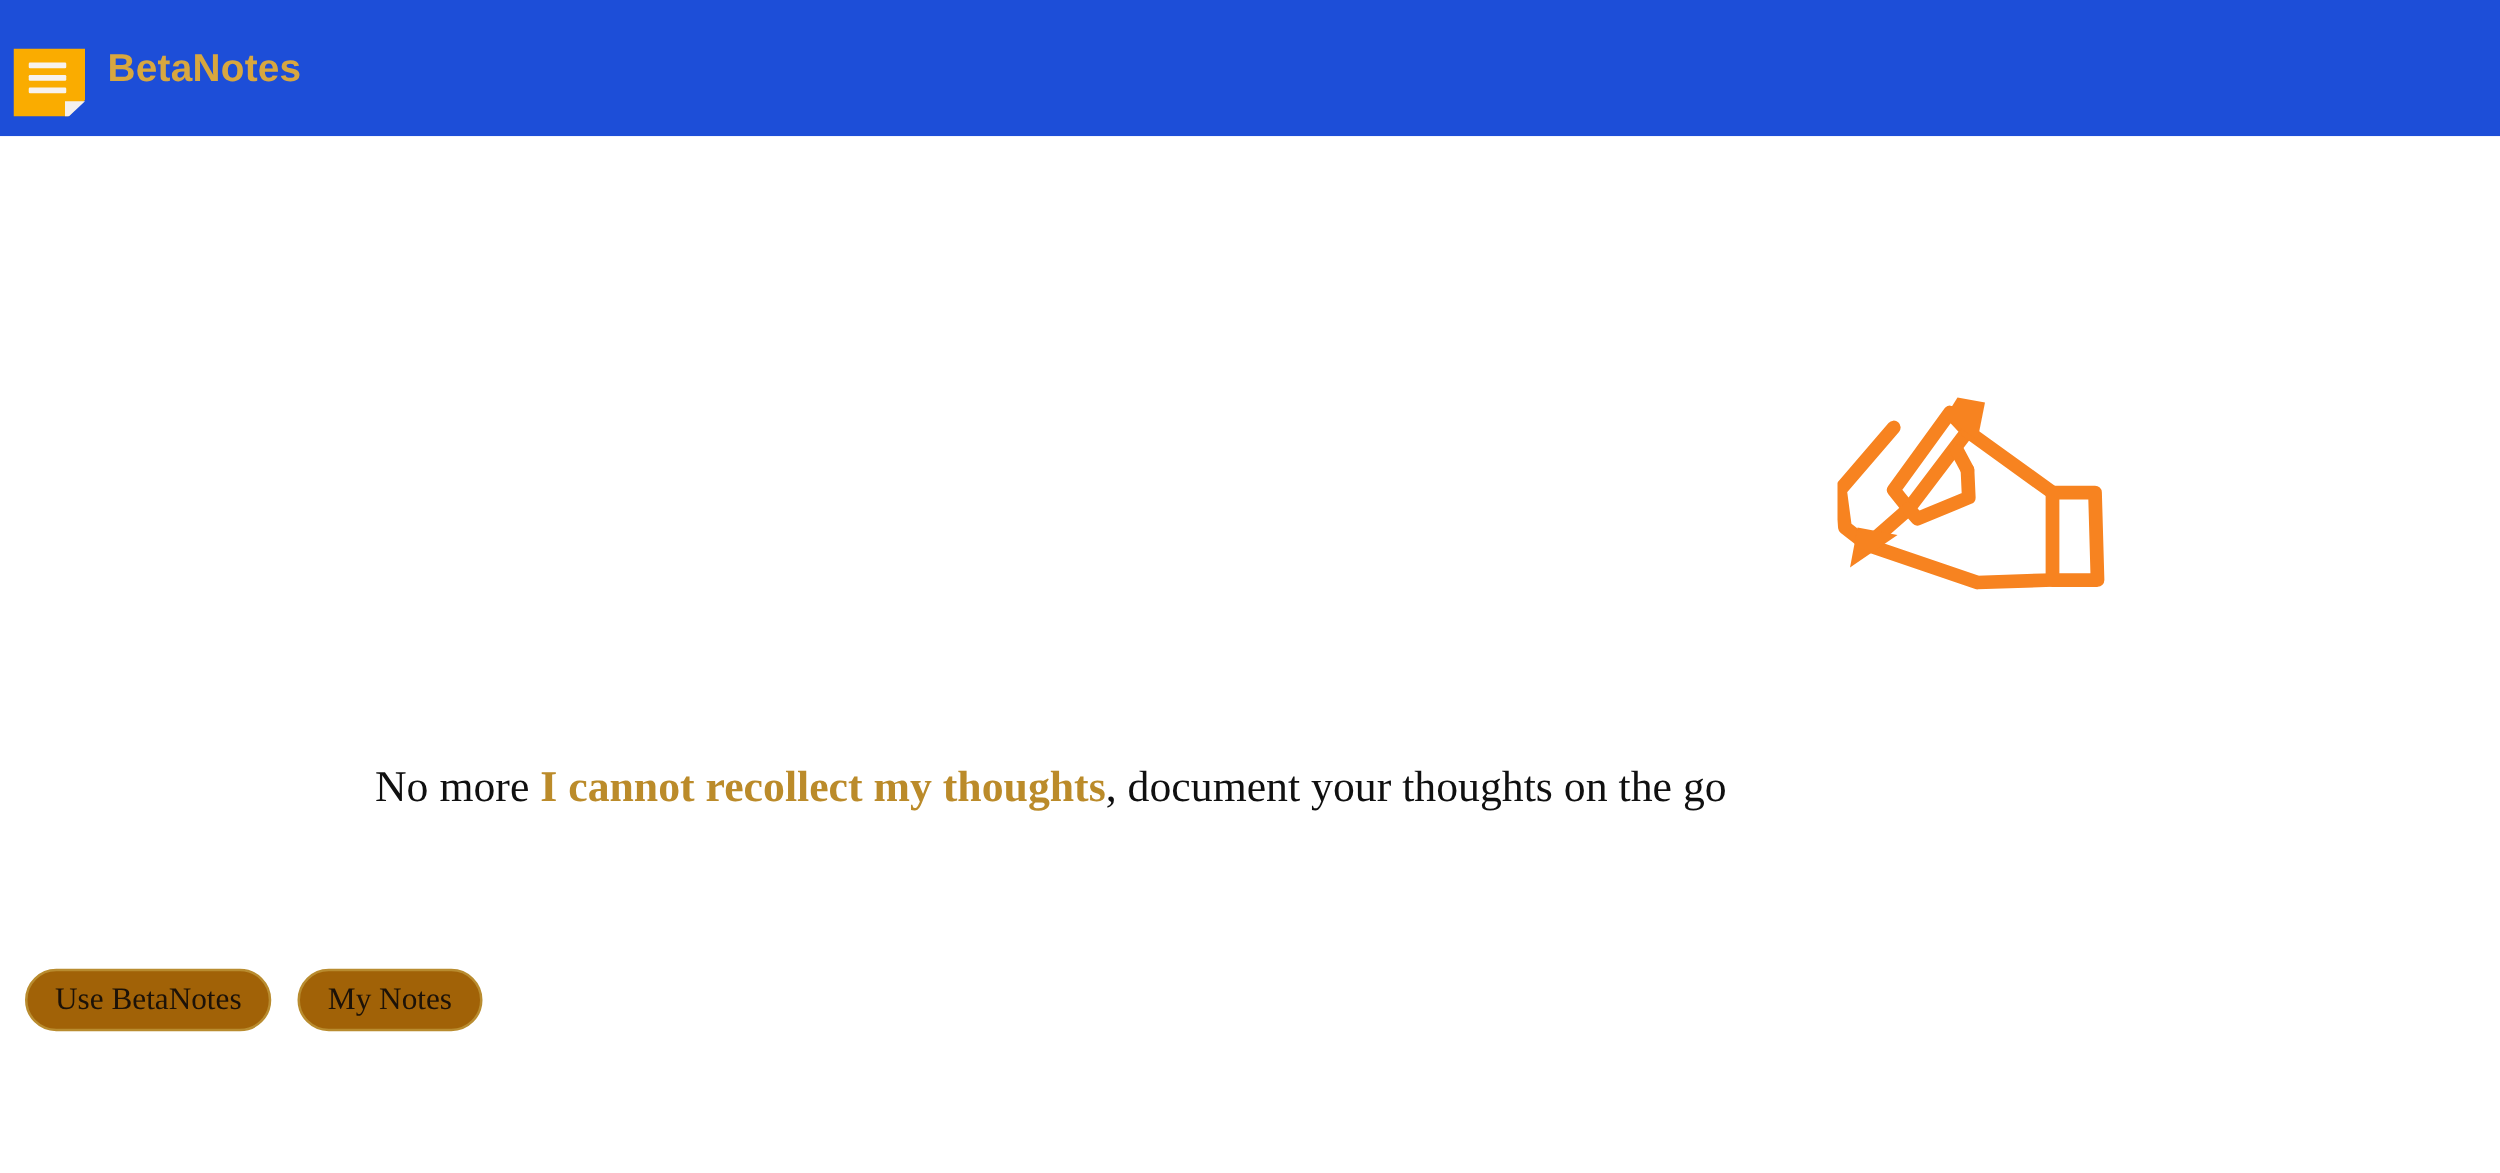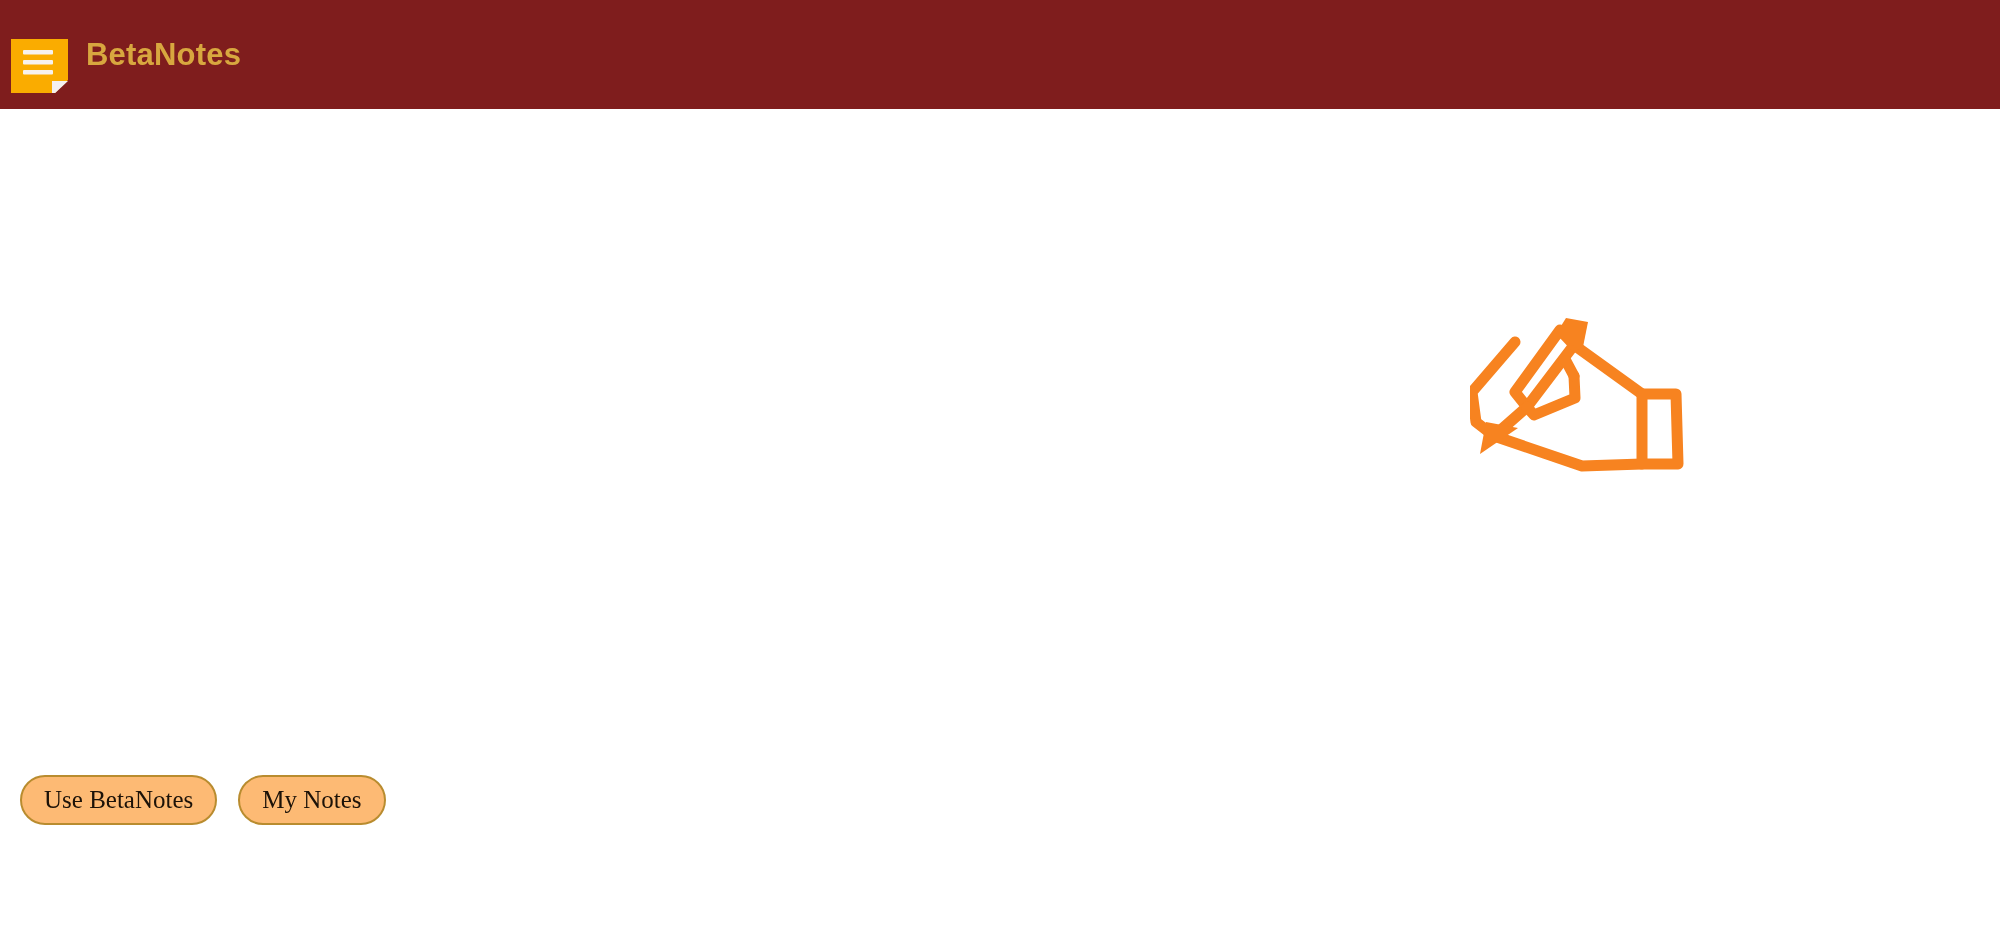--- a/index.html
+++ b/index.html
@@ -14,21 +14,21 @@
     font-family: "Liberation Sans", sans-serif;
   }
 
   
   .site-header {
     position: absolute;
     top: 0;
     left: 0;
     width: 2000px;
     height: 109px;
-    background: #7f1d1d;
+    background: #1d4ed8;
     display: flex;
     align-items: center;
   }
   .brand-link {
     display: flex;
     align-items: center;
     text-decoration: none;
     margin-left: 6px;
     cursor: pointer;
   }
@@ -105,21 +105,21 @@
   .hero-actions {
     position: absolute;
     left: 20px;
     top: 666px;
     display: flex;
     align-items: center;
     gap: 21px;
   }
   .pill-button {
     appearance: none;
-    background: #fdba74;
+    background: #a16207;
     border: 2px solid #b98c2f;
     border-radius: 26px;
     padding: 9px 22px;
     font-family: "Liberation Serif", "DejaVu Serif", serif;
     font-size: 25px;
     line-height: 1.1;
     color: #1c1208;
     cursor: pointer;
     white-space: nowrap;
   }
@@ -163,19 +163,22 @@
         <path d="M172 80 L206 80 L208 150 L172 150 Z"></path>
       </g>
 
       <path d="M96 4 L118 8 L112 38 L86 20 Z" fill="#f78320"></path>
 
       <path d="M16 108 L48 114 L10 140 Z" fill="#f78320"></path>
     </svg>
   </div>
 
 
+  <p class="hero-subheading">
+    <span>No more </span><span class="accent">I cannot recollect my thoughts</span><span>, document your thoughts on the go</span>
+  </p>
 
   <div class="hero-actions">
     <button class="pill-button" type="button">Use BetaNotes</button>
     <button class="pill-button" type="button">My Notes</button>
   </div>
 
 </main>
 
 </body></html>

